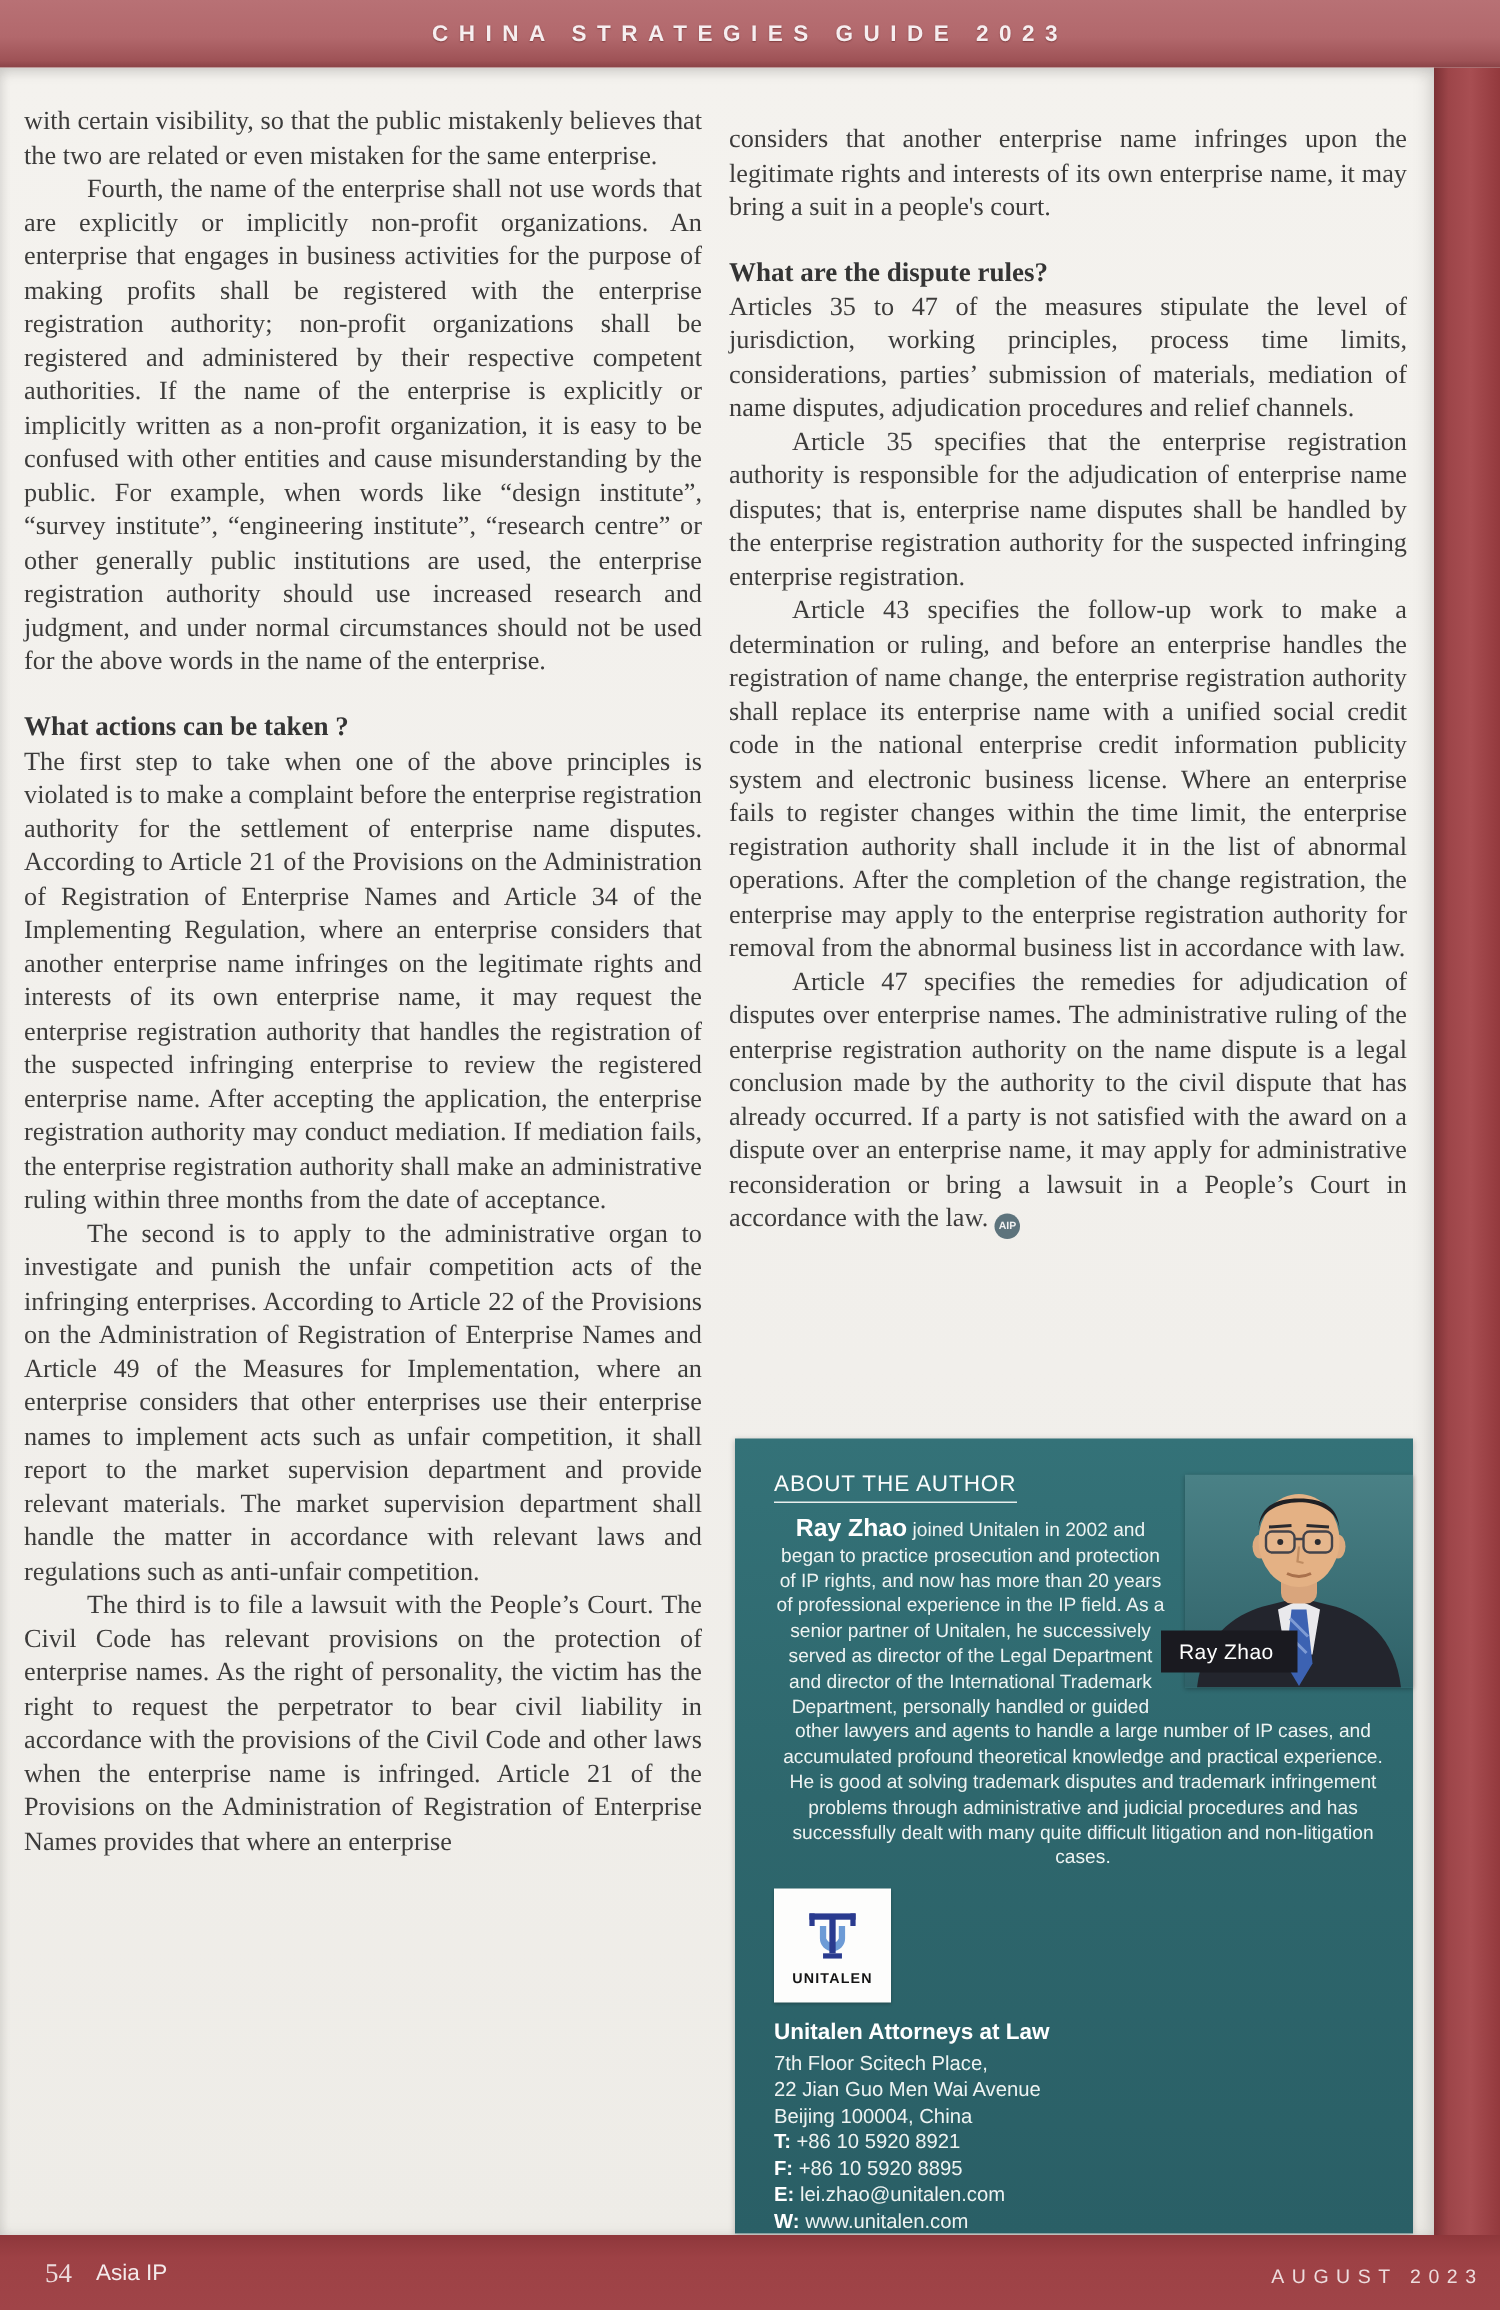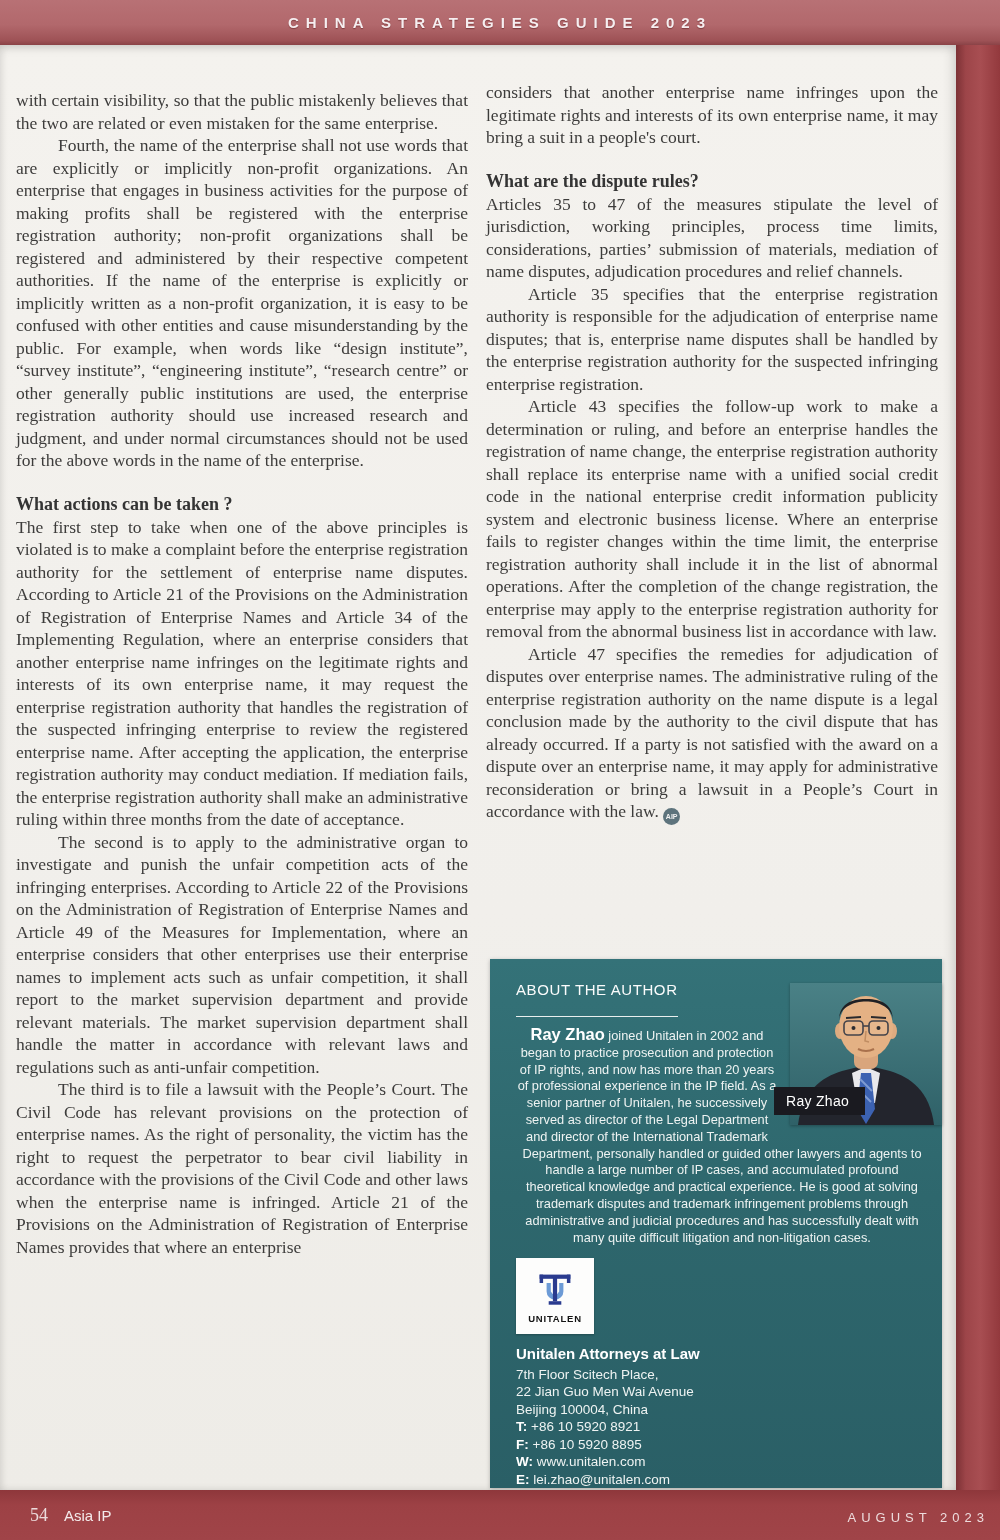--- a/index.html
+++ b/index.html
@@ -43,21 +43,21 @@
   }
   
   .page-content{
     position:absolute;left:0;top:45px;width:956px;height:1445px;
     background:linear-gradient(180deg,#f4f2ee 0%,#f1efeb 60%,#eeece7 100%);
     box-shadow:inset 0 4px 8px rgba(0,0,0,.10), inset -6px 0 10px rgba(0,0,0,.07), inset 3px 0 6px rgba(0,0,0,.04);
     z-index:3;
   }
   
   .col{position:absolute;width:452px;color:#3d3c3b;}
-  .col-left{left:16px;top:44px;}
+  .col-left{left:16px;top:24px;}
   .col-right{left:486px;top:36px;}
   .body-p{
     margin:0;font-size:17.5px;line-height:22.5px;text-align:justify;
   }
   .ind{text-indent:2.4em;}
   .sec-h{
     margin:21px 0 1px 0;font-size:18px;line-height:22px;font-weight:bold;color:#343434;
   }
   .aip-badge{
     display:inline-block;vertical-align:-2px;width:17px;height:17px;border-radius:50%;
@@ -77,21 +77,21 @@
   .author-photo{
     float:right;width:152px;height:142px;margin:2px 0 8px 12px;position:relative;
   }
   .author-photo svg{display:block;width:152px;height:142px;box-shadow:0 1px 3px rgba(0,0,0,.3);}
   .photo-caption{
     position:absolute;left:-16px;bottom:10px;background:#1a1a20;color:#fff;
     padding:6px 16px 6px 12px;font-size:14px;letter-spacing:.3px;
   }
   .about-label{
     display:inline-block;font-size:15px;letter-spacing:.6px;color:#fbfcfc;
-    border-bottom:1.5px solid #e9efee;padding-bottom:18px;margin-bottom:9px;
+    border-bottom:1.5px solid #e9efee;padding-bottom:3px;margin-bottom:9px;
   }
   .bio{
     margin:0;padding-right:14px;font-size:12.8px;line-height:16.8px;color:#eef3f2;text-align:center;
   }
   .bio .author-name{font-size:16.5px;font-weight:bold;color:#ffffff;}
   .logo-box{
     width:78px;height:76px;background:#fdfdfc;margin:12px 0 0 0;
     display:flex;flex-direction:column;align-items:center;justify-content:center;
     box-shadow:0 1px 2px rgba(0,0,0,.25);
   }
@@ -212,20 +212,20 @@
           <div class="logo-text">UNITALEN</div>
         </div>
 
         <div class="firm-block">
           <div class="firm-name">Unitalen Attorneys at Law</div>
           <div>7th Floor Scitech Place,</div>
           <div>22 Jian Guo Men Wai Avenue</div>
           <div>Beijing 100004, China</div>
           <div class="contact-line"><b>T:</b> <span>+86 10 5920 8921</span></div>
           <div class="contact-line"><b>F:</b> <span>+86 10 5920 8895</span></div>
+          <div class="contact-line"><b>E:</b> <span>lei.zhao@unitalen.com</span></div>
           <div class="contact-line"><b>W:</b> <span>www.unitalen.com</span></div>
-          <div class="contact-line"><b>E:</b> <span>lei.zhao@unitalen.com</span></div>
         </div>
       </div>
     </div>
 
   </div>
 </div>
 
 </body></html>

